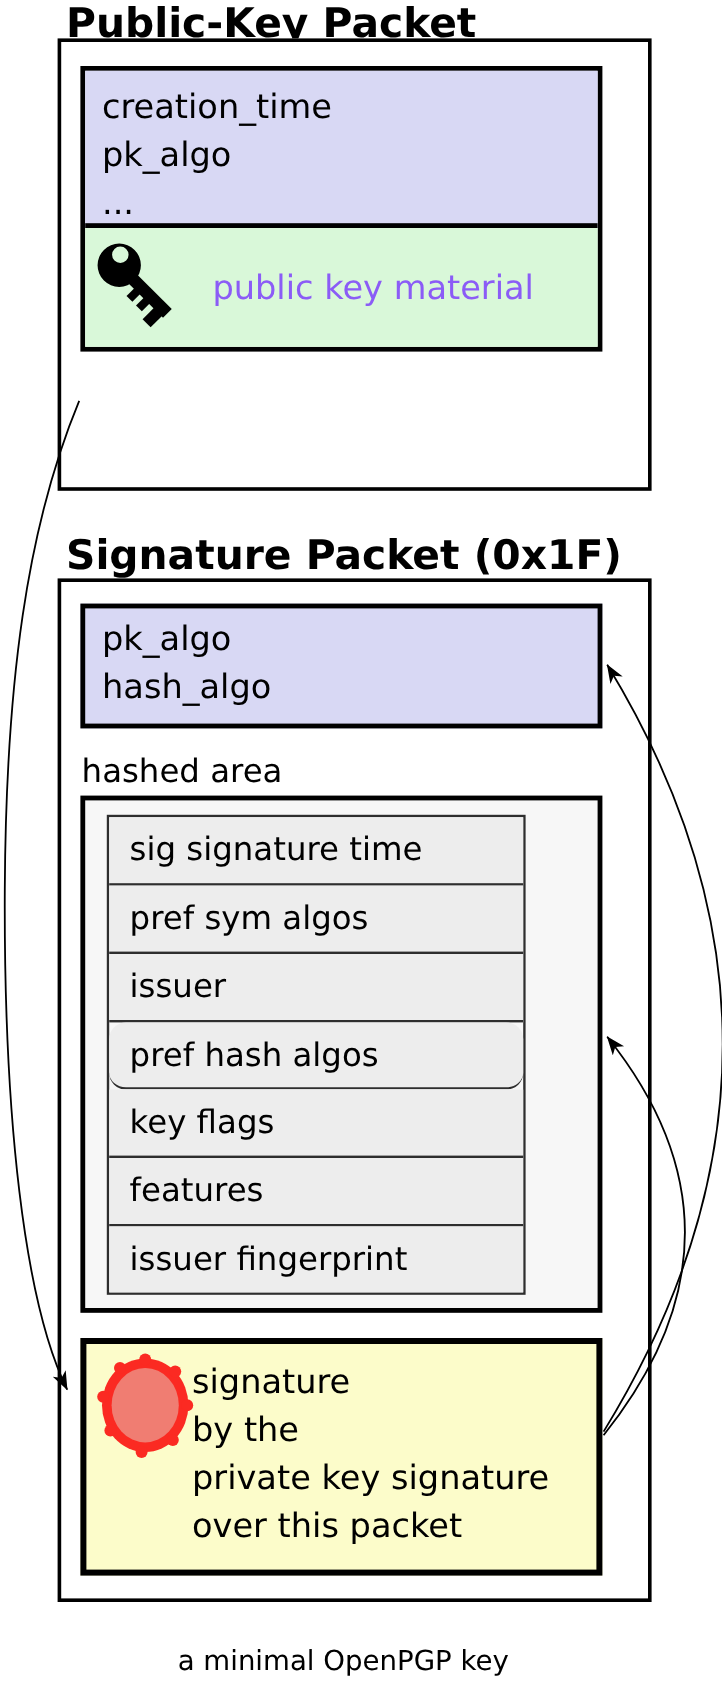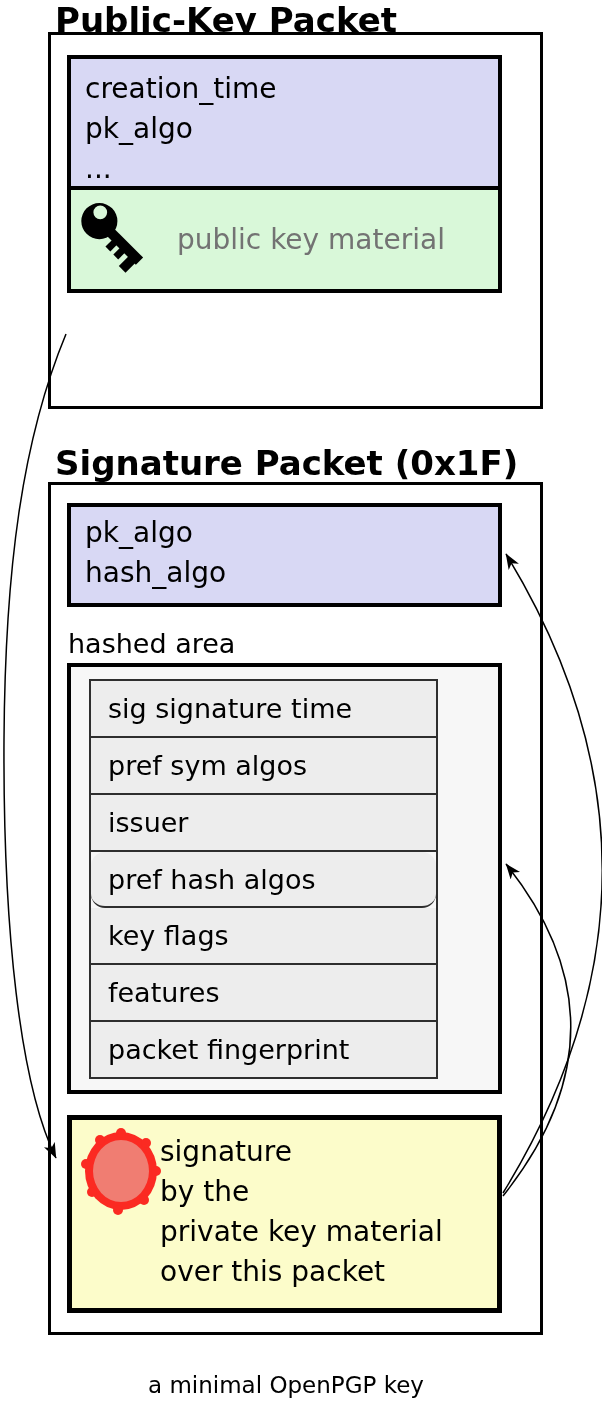--- a/index.html
+++ b/index.html
@@ -115,21 +115,21 @@
 <div class="abs pkt-title title1">Public-Key Packet</div>
 
 <div class="abs outer-box outer1"></div>
 
 <div class="abs inner1">
   <div class="inner1-header" style="background: rgb(216, 216, 244);">
       <div>creation_time</div>
       <div>pk_algo</div>
       <div>...</div>
     </div>
-  <div class="inner1-material" style="background: rgb(217, 248, 217); color: #737373;">
+  <div class="inner1-material" style="background: rgb(217, 248, 217); color: #8b5cf6;">
     <svg class="key-svg" width="86" height="88" viewBox="0 0 100 100" aria-hidden="true">
       <g transform="translate(4,6) rotate(45 22 22)">
         <circle cx="22" cy="22" r="21" fill="#000"></circle>
         <circle cx="15.5" cy="14" r="8" fill="#d9f8d9"></circle>
         <rect x="36" y="16" width="52" height="12" fill="#000"></rect>
         <rect x="48" y="27" width="8" height="11" fill="#000"></rect>
         <rect x="61" y="27" width="8" height="11" fill="#000"></rect>
         <rect x="75" y="27" width="11" height="16" fill="#000"></rect>
       </g>
     </svg>
@@ -149,41 +149,41 @@
 <div class="abs hashed-label">hashed area</div>
 
 <div class="abs hashed-panel" style="background: rgb(247, 247, 247);">
   <div class="subpkt-rows">
       <div class="subpkt-row" style="background: rgb(237, 237, 237);">sig signature time</div>
       <div class="subpkt-row" style="background: rgb(237, 237, 237);">pref sym algos</div>
       <div class="subpkt-row" style="background: rgb(237, 237, 237);">issuer</div>
       <div class="subpkt-row" style="background: rgb(237, 237, 237); border-radius: 14px;">pref hash algos</div>
       <div class="subpkt-row" style="background: rgb(237, 237, 237);">key flags</div>
       <div class="subpkt-row" style="background: rgb(237, 237, 237);">features</div>
-      <div class="subpkt-row" style="background: rgb(237, 237, 237);">packet fingerprint</div>
+      <div class="subpkt-row" style="background: rgb(237, 237, 237);">issuer fingerprint</div>
     </div>
 </div>
 
 <div class="abs sig-box" style="background: rgb(252, 252, 202);">
   <svg class="seal-svg" width="96" height="104" viewBox="0 0 96 104" aria-hidden="true">
     <ellipse cx="43" cy="45" rx="36" ry="39" fill="#fb2a22"></ellipse>
     <circle cx="43" cy="7" r="5" fill="#fb2a22"></circle>
     <circle cx="68" cy="17" r="5" fill="#fb2a22"></circle>
     <circle cx="78" cy="45" r="5" fill="#fb2a22"></circle>
     <circle cx="66" cy="74" r="5" fill="#fb2a22"></circle>
     <circle cx="40" cy="84" r="5" fill="#fb2a22"></circle>
     <circle cx="14" cy="66" r="5" fill="#fb2a22"></circle>
     <circle cx="8" cy="38" r="5" fill="#fb2a22"></circle>
     <circle cx="22" cy="14" r="5" fill="#fb2a22"></circle>
     <ellipse cx="43" cy="45" rx="28" ry="31" fill="#f07d72"></ellipse>
   </svg>
   <div class="sig-lines">
       <div>signature</div>
       <div>by the</div>
-      <div>private key material</div>
+      <div>private key signature</div>
       <div>over this packet</div>
     </div>
 </div>
 
 <div class="abs caption">a minimal OpenPGP key</div>
 
 <svg class="overlay-svg" width="602" height="1406" viewBox="0 0 602 1406" aria-hidden="true">
   <defs>
     <marker id="ah" markerUnits="userSpaceOnUse" markerWidth="17" markerHeight="13" refX="15" refY="6" orient="auto">
       <path d="M 0 0 L 15.5 6 L 0 12 L 4.2 6 Z" fill="#000"></path>

